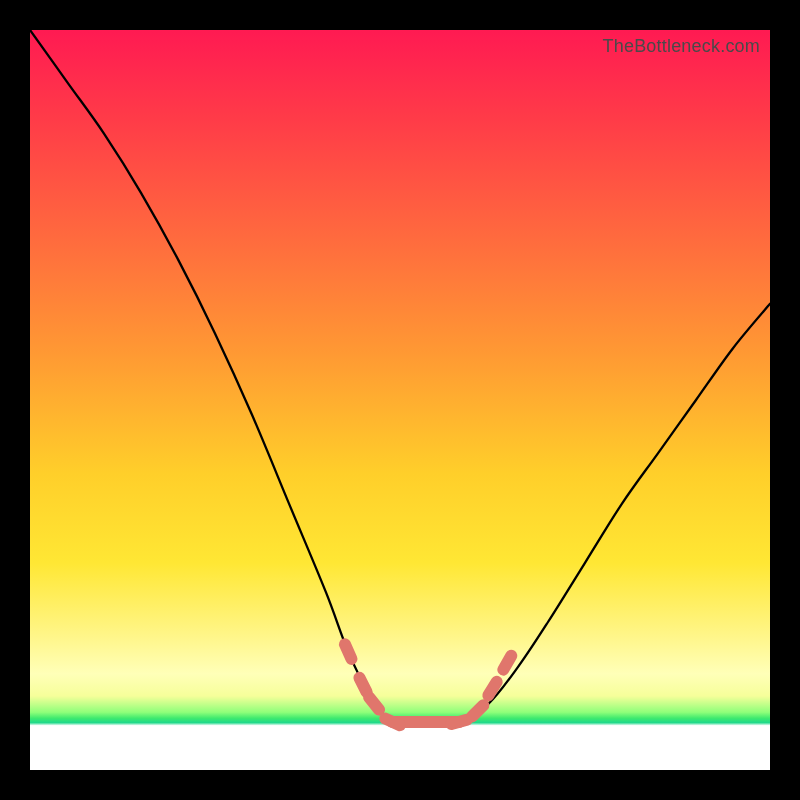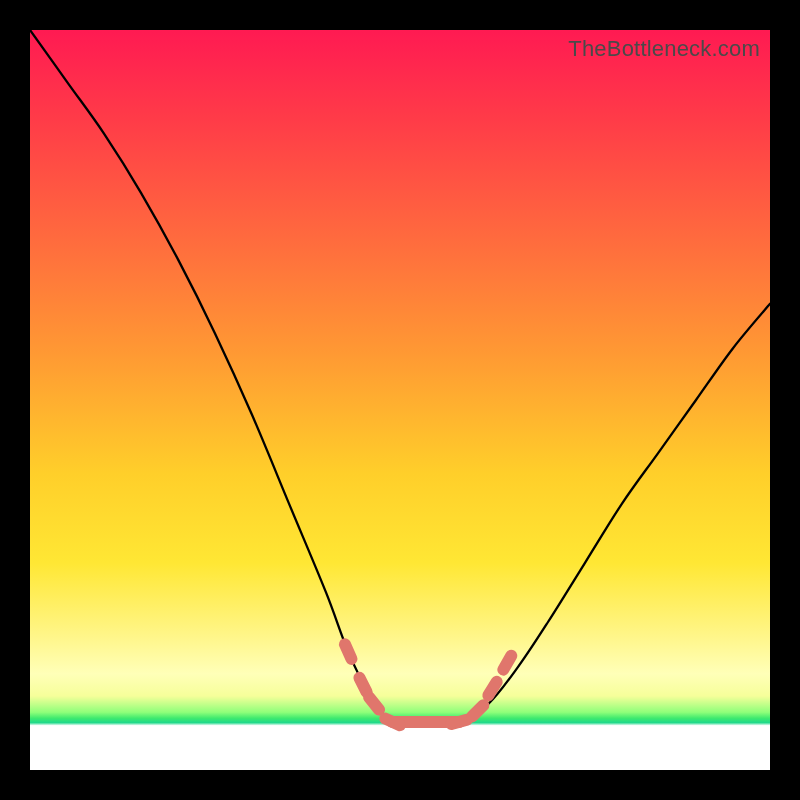--- a/index.html
+++ b/index.html
@@ -40,21 +40,21 @@
       #20d98a 93.6%,
       #ffffff 94%,
       #ffffff 100%
     );
   }
   .attribution {
     position: absolute;
     top: 6px;
     right: 10px;
     color: #4a4a4a;
-    font-size: 22px;
+    font-size: 18px;
     font-weight: 500;
     letter-spacing: 0.2px;
   }
   svg.curve {
     position: absolute;
     left: 0;
     top: 0;
     width: 740px;
     height: 740px;
     pointer-events: none;

